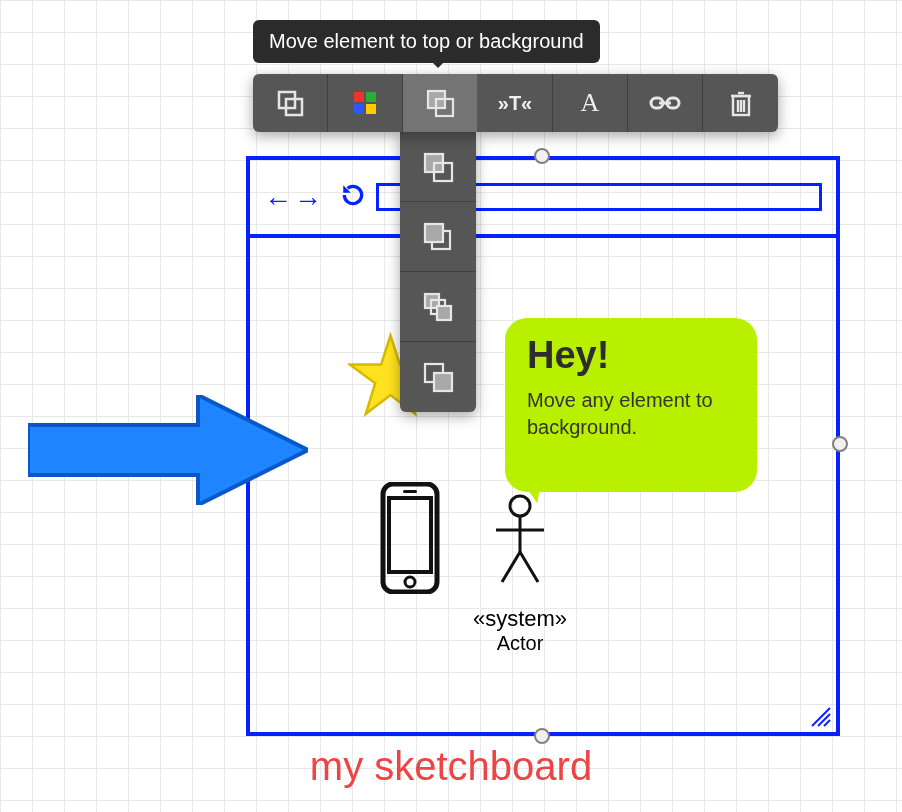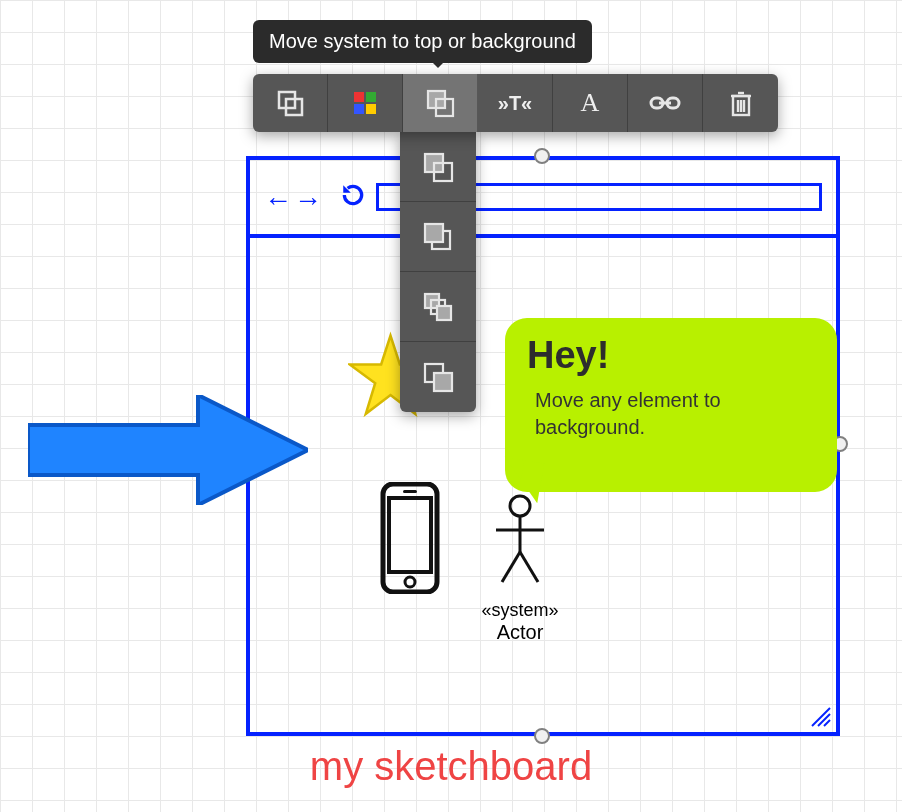--- a/index.html
+++ b/index.html
@@ -135,45 +135,45 @@
   
   .actor {
     position: absolute;
     left: 460px; top: 494px;
     width: 120px;
     text-align: center;
   }
   .actor-fig {
     display: flex; justify-content: center;
   }
-  .actor-stereo { font-size: 18px; margin-top: 16px; }
+  .actor-stereo { font-size: 22px; margin-top: 22px; }
   .actor-name  { font-size: 20px; font-weight: normal; }
 
   
   .bubble {
     position: absolute;
     left: 505px; top: 318px;
-    width: 332px; height: 174px;
+    width: 252px; height: 174px;
     background: #b8f000;
     border-radius: 22px;
     padding: 16px 22px;
     color: #333;
   }
   .bubble::after {
     content: "";
     position: absolute;
     left: -4px; bottom: -8px;
     width: 0; height: 0;
     border: 20px solid transparent;
     border-right-color: #b8f000;
     border-top-color: #b8f000;
     transform: rotate(10deg);
   }
   .bubble h2 { margin: 0 0 10px 0; font-size: 38px; font-weight: 800; color:#2d2d2d; }
-  .bubble p  { margin: 8px; font-size: 20px; line-height: 1.35; }
+  .bubble p  { margin: 0; font-size: 20px; line-height: 1.35; }
 
   .board-title {
     position: absolute;
     left: 0; right: 0;
     top: 744px;
     text-align: center;
     font-size: 40px;
     color: #ef4444;
   }
 
@@ -325,16 +325,16 @@
           <line x1="9" y1="4" x2="15" y2="4"></line>
       <line x1="9" y1="11" x2="9" y2="23"></line>
           <line x1="12" y1="11" x2="12" y2="23"></line>
           <line x1="15" y1="11" x2="15" y2="23"></line>
     </g>
       </svg>
   </div>
 </div>
 
 <div class="tooltip">
-  <span>Move system to top or background</span>
+  <span>Move element to top or background</span>
 </div>
 
 <div class="board-title">my sketchboard</div>
 
 </body></html>

